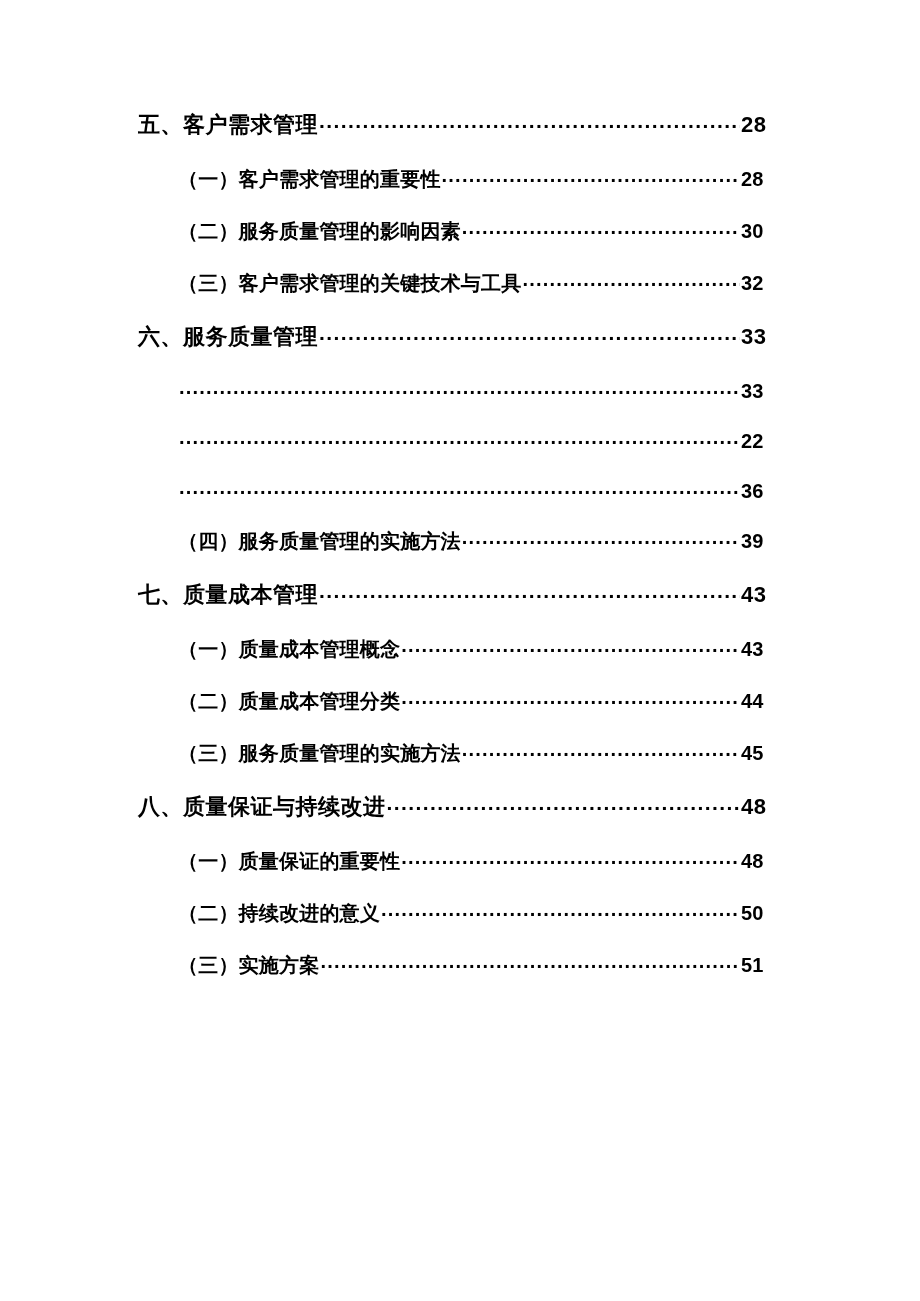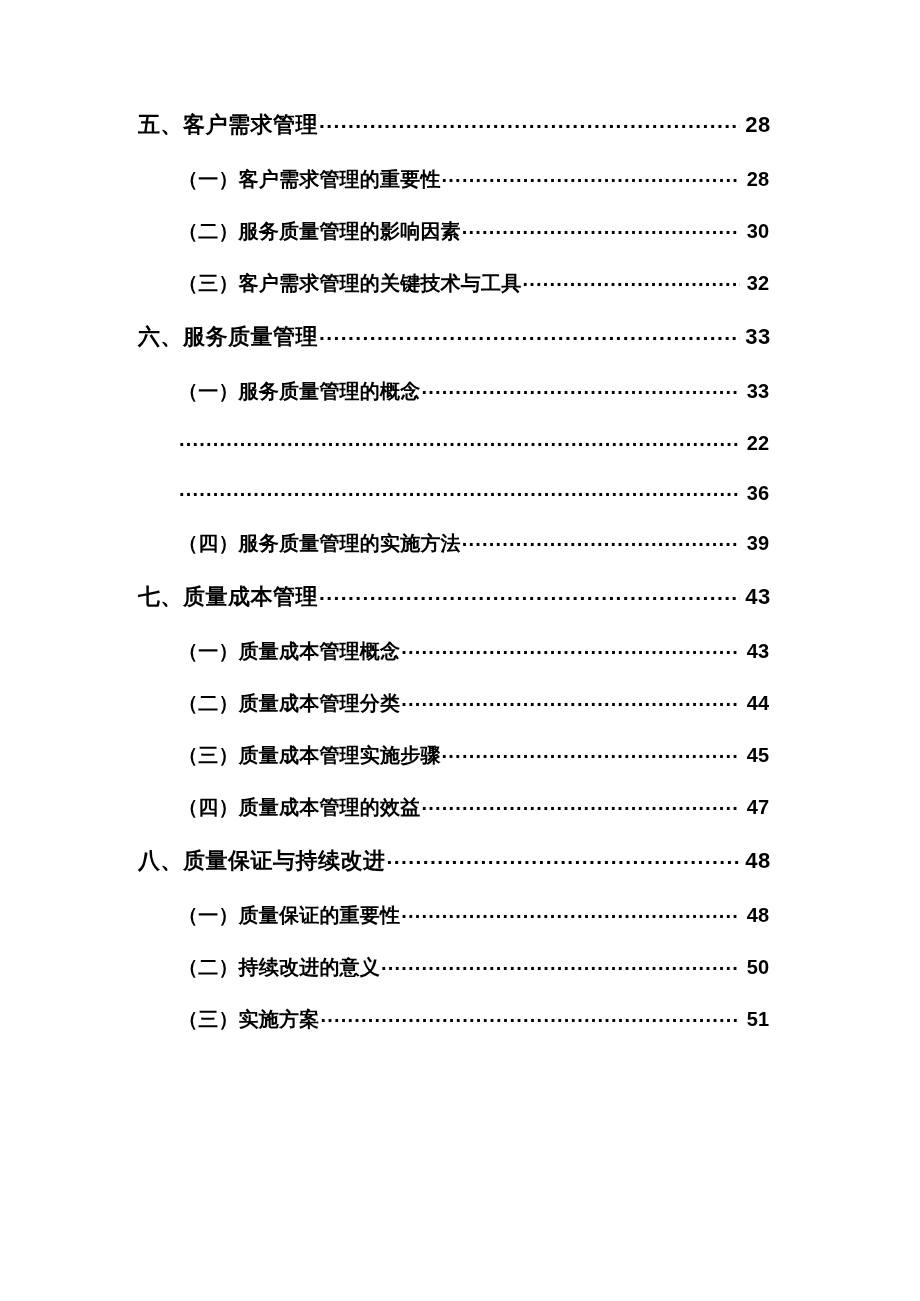--- a/index.html
+++ b/index.html
@@ -68,21 +68,21 @@
     left: 0;
     bottom: 0.06em;
     white-space: nowrap;
   }
   .lvl1 .leader::after {
     font-size: 21px;
     letter-spacing: 1.4px;
   }
   .entry-page {
     flex: 0 0 auto;
-    text-align: center;
+    text-align: left;
     min-width: 34px;
   }
   .lvl1 .entry-page {
     font-size: 22px;
     font-weight: bold;
   }
   .lvl2 .entry-page {
     font-size: 20px;
     font-weight: bold;
   }
@@ -111,21 +111,20 @@
         <span class="entry-title">（三）客户需求管理的关键技术与工具</span>
         <span class="leader"></span>
         <span class="entry-page">32</span>
       </div>
       <div class="toc-entry lvl1">
         <span class="entry-title">六、服务质量管理</span>
         <span class="leader"></span>
         <span class="entry-page">33</span>
       </div>
       <div class="toc-entry lvl2">
-        <span class="entry-title">（一）服务质量管理的概念</span>
         <span class="leader"></span>
         <span class="entry-page">33</span>
       </div>
       <div class="toc-entry lvl2">
         <span class="leader"></span>
         <span class="entry-page">22</span>
       </div>
       <div class="toc-entry lvl2">
         <span class="leader"></span>
         <span class="entry-page">36</span>
@@ -144,28 +143,23 @@
         <span class="entry-title">（一）质量成本管理概念</span>
         <span class="leader"></span>
         <span class="entry-page">43</span>
       </div>
       <div class="toc-entry lvl2">
         <span class="entry-title">（二）质量成本管理分类</span>
         <span class="leader"></span>
         <span class="entry-page">44</span>
       </div>
       <div class="toc-entry lvl2">
-        <span class="entry-title">（三）质量成本管理实施步骤</span>
+        <span class="entry-title">（三）服务质量管理的实施方法</span>
         <span class="leader"></span>
         <span class="entry-page">45</span>
-      </div>
-      <div class="toc-entry lvl2">
-        <span class="entry-title">（四）质量成本管理的效益</span>
-        <span class="leader"></span>
-        <span class="entry-page">47</span>
       </div>
       <div class="toc-entry lvl1">
         <span class="entry-title">八、质量保证与持续改进</span>
         <span class="leader"></span>
         <span class="entry-page">48</span>
       </div>
       <div class="toc-entry lvl2">
         <span class="entry-title">（一）质量保证的重要性</span>
         <span class="leader"></span>
         <span class="entry-page">48</span>

